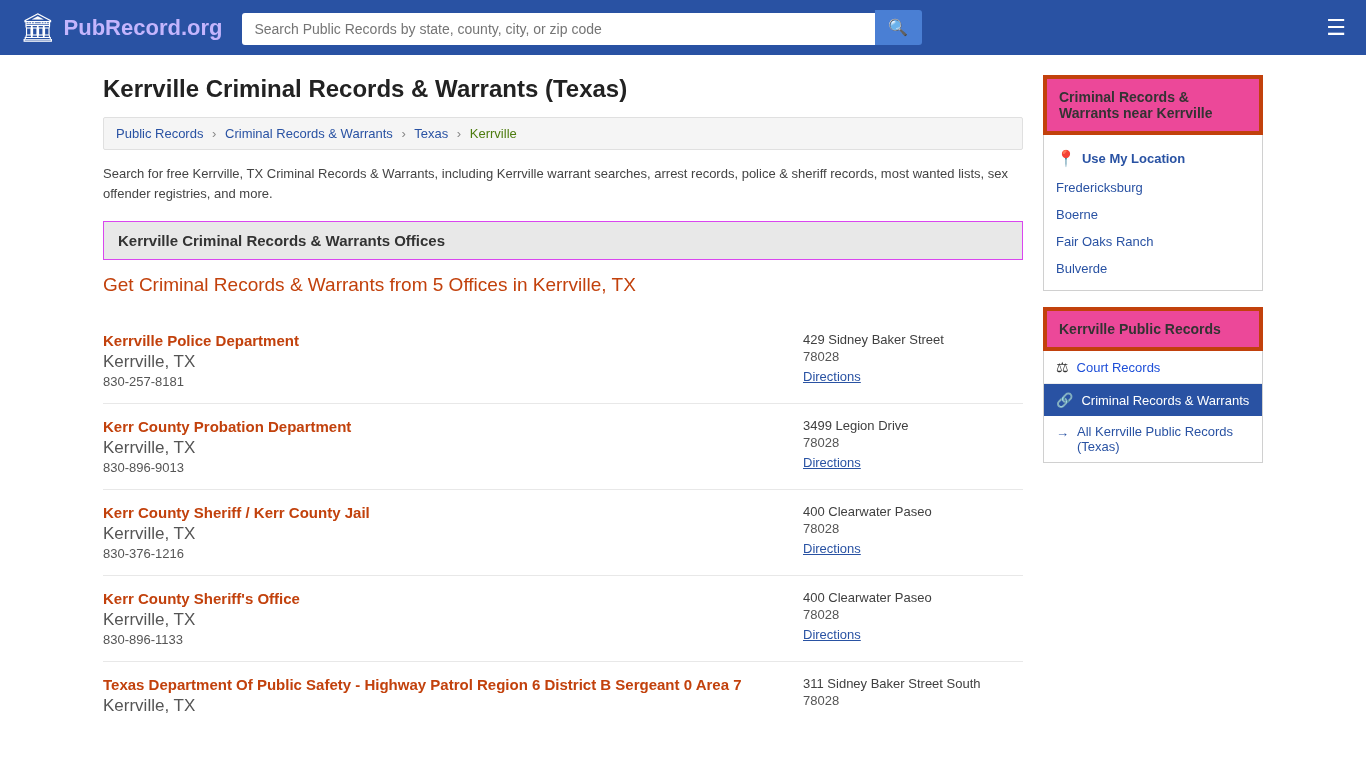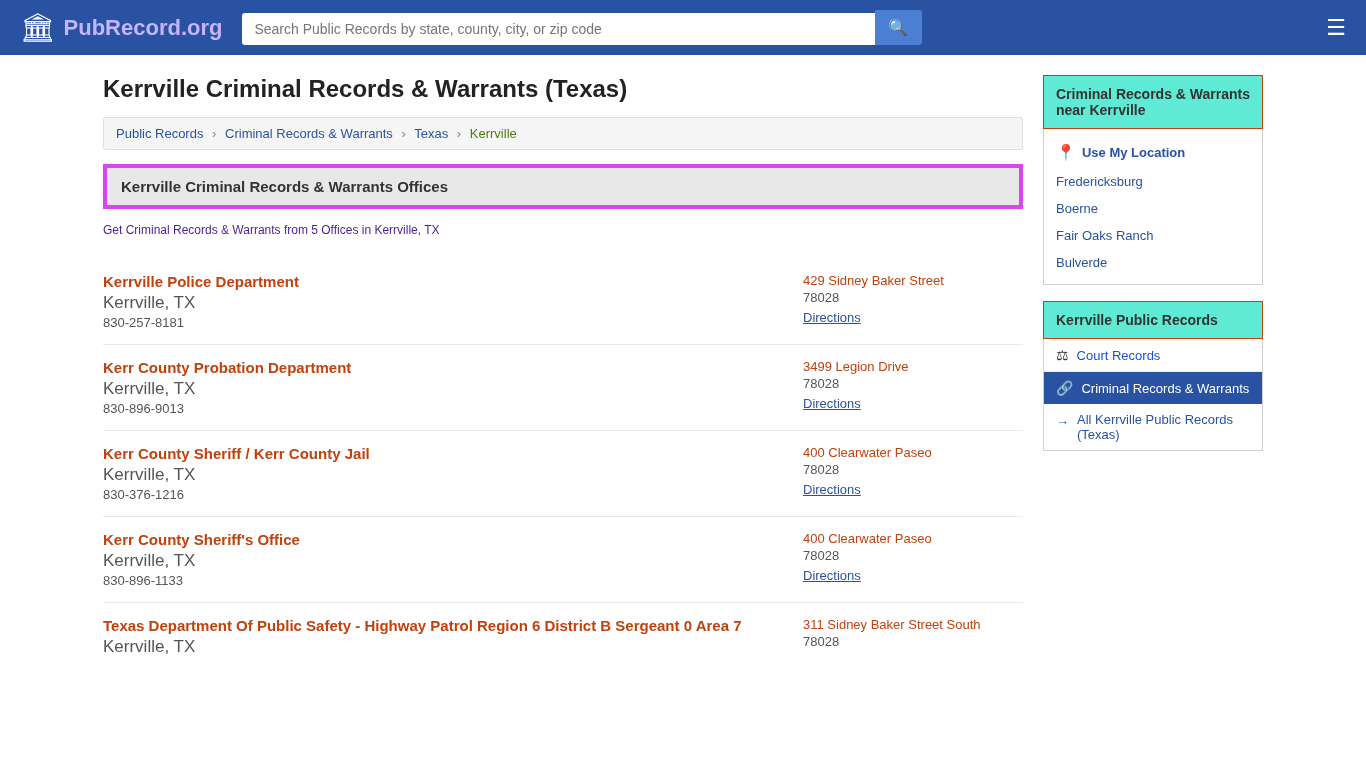--- a/index.html
+++ b/index.html
@@ -99,29 +99,29 @@
       color: #4d7c0f;
     }
     #description {
       font-size: 13px;
       color: #444;
       line-height: 1.5;
       margin-bottom: 18px;
     }
     #offices-header {
       background: #e8e8e8;
-      border: 4px solid #d946ef;
+      border: 1px solid #d946ef;
       padding: 10px 14px;
       font-weight: bold;
       font-size: 15px;
       margin-bottom: 10px;
     }
     #offices-count {
-      font-size: 12px;
-      color: #4c1d95;
+      font-size: 19px;
+      color: #c2410c;
       margin-bottom: 18px;
       padding: 4px 0;
     }
 
     
     .office-entry {
       border-bottom: 1px solid #e8e8e8;
       padding: 14px 0;
       display: flex;
       justify-content: space-between;
@@ -142,21 +142,21 @@
       font-size: 17px;
       color: #555;
       margin-bottom: 2px;
     }
     .office-phone {
       font-size: 13px;
       color: #555;
     }
     .office-address {
       font-size: 13px;
-      color: #c2410c;
+      color: #404040;
       margin-bottom: 2px;
     }
     .office-zip {
       font-size: 13px;
       color: #555;
       margin-bottom: 4px;
     }
     .directions-link {
       color: #2952a3;
       text-decoration: underline;
@@ -166,22 +166,22 @@
 
     
     #sidebar {
       width: 220px;
       min-width: 220px;
     }
     .sidebar-section {
       margin-bottom: 16px;
     }
     .sidebar-section-title {
-      background: #5eead4;
-      border: 1px solid #c2410c;
+      background: #ec4899;
+      border: 4px solid #c2410c;
       padding: 10px 12px;
       font-weight: bold;
       font-size: 14px;
       margin-bottom: 0;
     }
     .sidebar-section-body {
       border: 1px solid #d0d0d0;
       border-top: none;
       padding: 8px 12px;
       background: #fff;
@@ -278,20 +278,21 @@
     <div id="breadcrumb">
       <span class="breadcrumb-link">Public Records</span>
       <span class="sep">›</span>
       <span class="breadcrumb-link">Criminal Records &amp; Warrants</span>
       <span class="sep">›</span>
       <span class="breadcrumb-link">Texas</span>
       <span class="sep">›</span>
       <span class="current">Kerrville</span>
     </div>
 
+    <p id="description">Search for free Kerrville, TX Criminal Records &amp; Warrants, including Kerrville warrant searches, arrest records, police &amp; sheriff records, most wanted lists, sex offender registries, and more.</p>
 
     <div id="offices-header">Kerrville Criminal Records &amp; Warrants Offices</div>
     <div id="offices-count">Get Criminal Records &amp; Warrants from 5 Offices in Kerrville, TX</div>
 
     <div id="offices-list">
     <div class="office-entry">
       <div class="office-left">
         <div class="office-name">Kerrville Police Department</div>
         <div class="office-city">Kerrville, TX</div>
         <div class="office-phone">830-257-8181</div>

